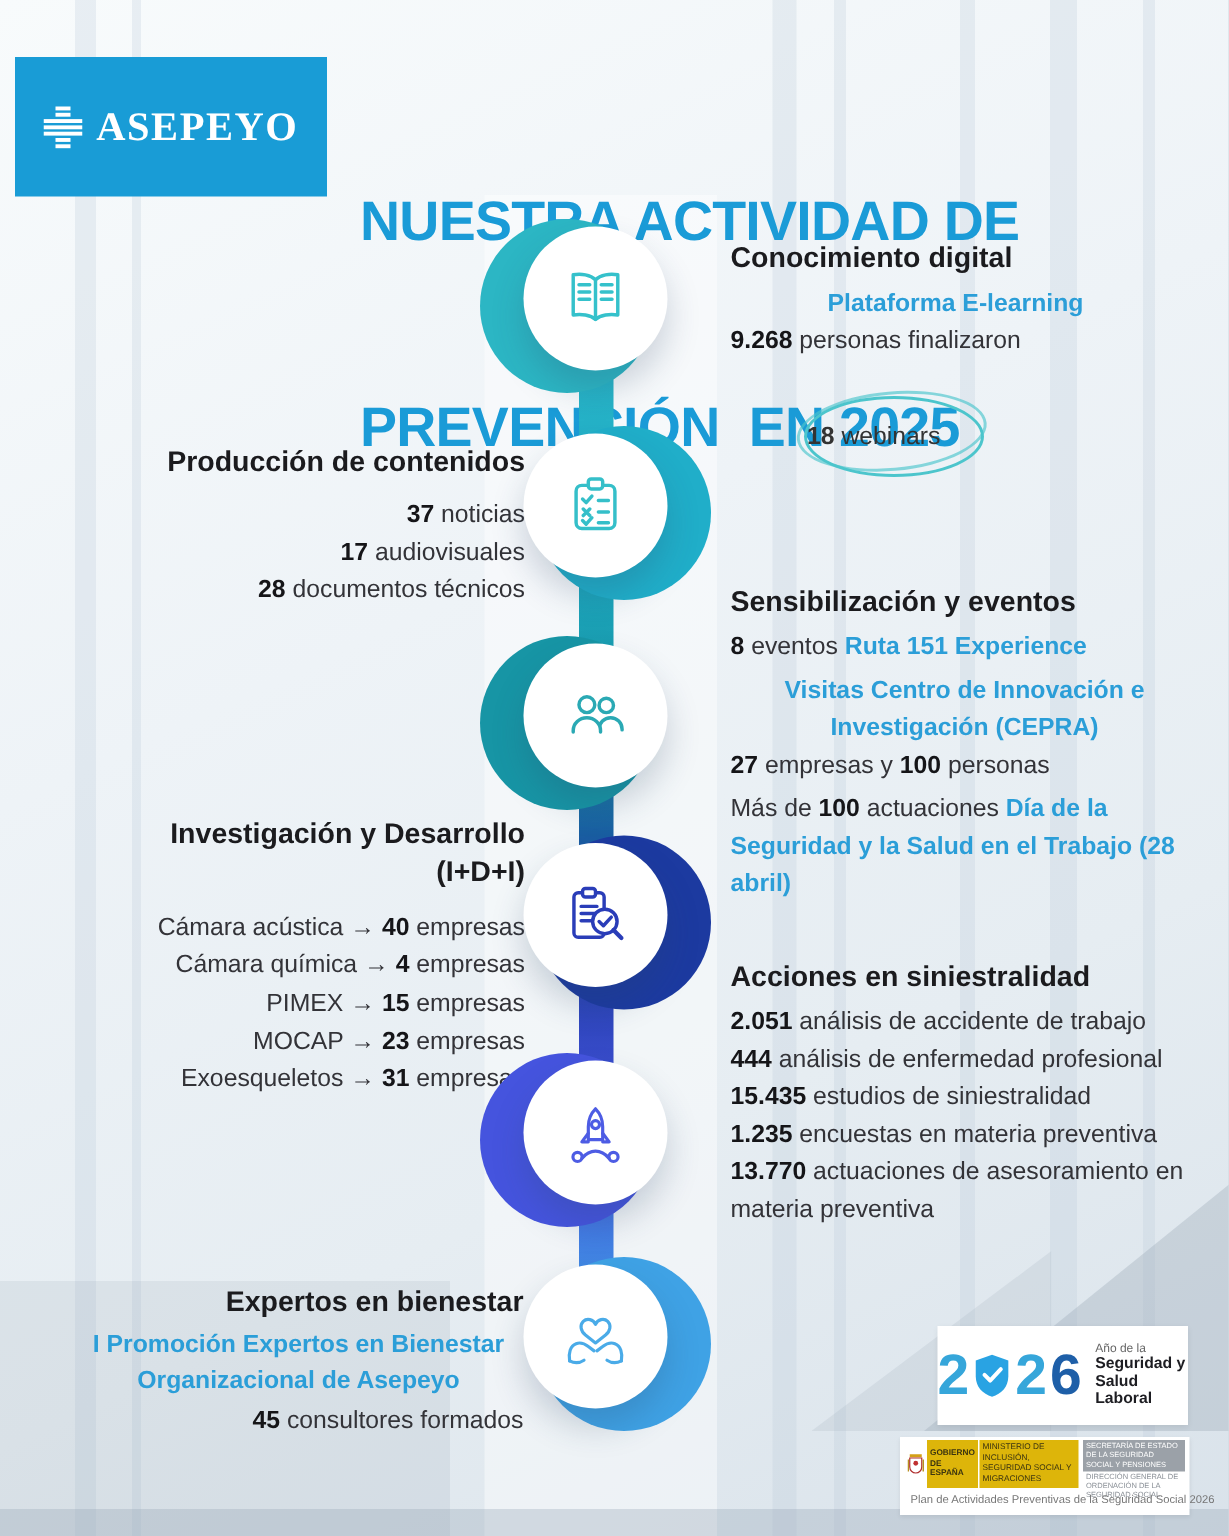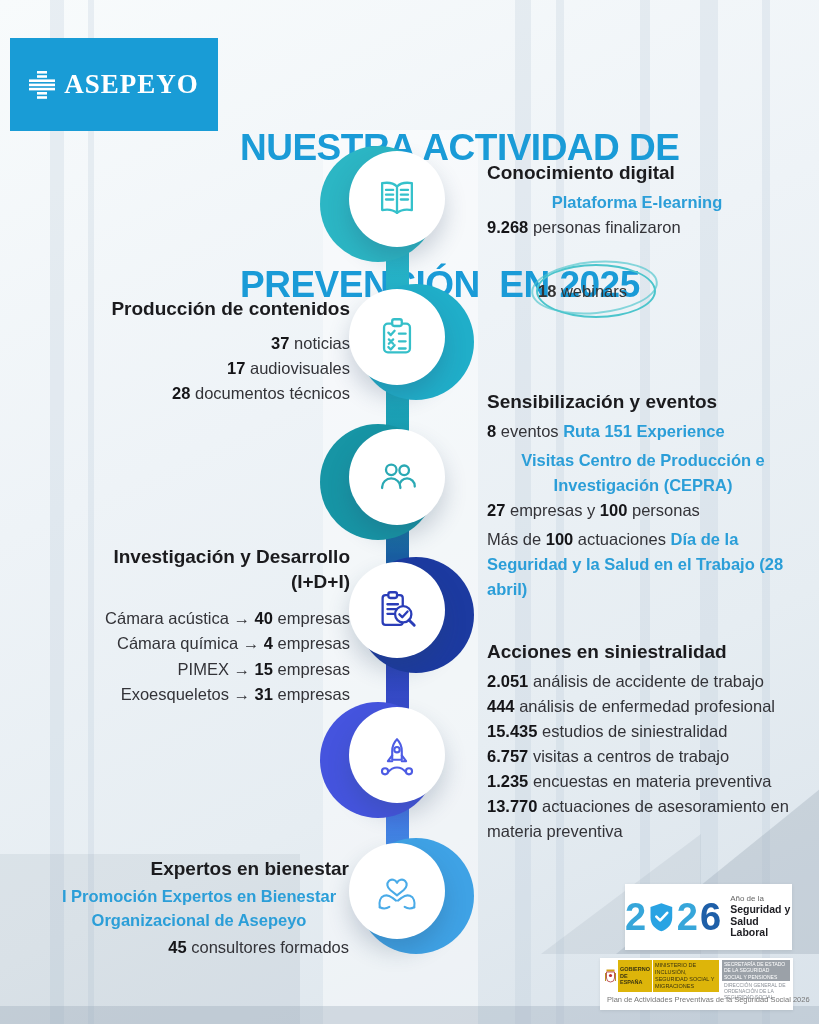--- a/index.html
+++ b/index.html
@@ -212,42 +212,42 @@
     <div style="margin-top:9px;line-height:1.6;">
       <p class="line"><b>37</b> <span>noticias</span></p>
       <p class="line"><b>17</b> <span>audiovisuales</span></p>
       <p class="line"><b>28</b> <span>documentos técnicos</span></p>
     </div>
   </div>
 
   <div class="sec" style="left:487px;top:390px;width:312px;">
     <h2>Sensibilización y eventos</h2>
     <p class="line" style="margin-top:4px;"><b>8</b> <span>eventos</span> <span class="hl">Ruta 151 Experience</span></p>
-    <p class="line hl" style="margin-top:4px;">Visitas Centro de Producción e Investigación (CEPRA)</p>
+    <p class="line hl" style="margin-top:4px;">Visitas Centro de Innovación e Investigación (CEPRA)</p>
     <p class="line"><b>27</b> <span>empresas y</span> <b>100</b> <span>personas</span></p>
     <p class="line" style="margin-top:4px;"><span>Más de</span> <b>100</b> <span>actuaciones</span> <span class="hl">Día de la Seguridad y la Salud en el Trabajo (28 abril)</span></p>
   </div>
 
   <div class="sec sec-left" style="right:501px;top:545px;width:310px;">
     <h2><span>Investigación y Desarrollo</span><br><span>(I+D+I)</span></h2>
     <div style="margin-top:12px;">
       <p class="line"><span>Cámara acústica</span> <span>→</span> <b>40</b> <span>empresas</span></p>
       <p class="line"><span>Cámara química</span> <span>→</span> <b>4</b> <span>empresas</span></p>
       <p class="line"><span>PIMEX</span> <span>→</span> <b>15</b> <span>empresas</span></p>
+      <p class="line"><span>MOCAP</span> <span>→</span> <b>23</b> <span>empresas</span></p>
       <p class="line"><span>Exoesqueletos</span> <span>→</span> <b>31</b> <span>empresas</span></p>
     </div>
   </div>
 
   <div class="sec" style="left:487px;top:640px;width:322px;">
     <h2>Acciones en siniestralidad</h2>
     <div style="margin-top:4px;">
       <p class="line"><b>2.051</b> <span>análisis de accidente de trabajo</span></p>
       <p class="line"><b>444</b> <span>análisis de enfermedad profesional</span></p>
       <p class="line"><b>15.435</b> <span>estudios de siniestralidad</span></p>
-      <p class="line"><b>6.757</b> <span>visitas a centros de trabajo</span></p>
       <p class="line"><b>1.235</b> <span>encuestas en materia preventiva</span></p>
       <p class="line"><b>13.770</b> <span>actuaciones de asesoramiento en materia preventiva</span></p>
     </div>
   </div>
 
   <div class="sec sec-left" style="right:502px;top:857px;width:300px;">
     <h2>Expertos en bienestar</h2>
     <p class="line hl" style="margin-top:2px;line-height:1.5;">I Promoción Expertos en Bienestar Organizacional de Asepeyo</p>
     <p class="line" style="margin-top:2px;"><b>45</b> <span>consultores formados</span></p>
   </div>

